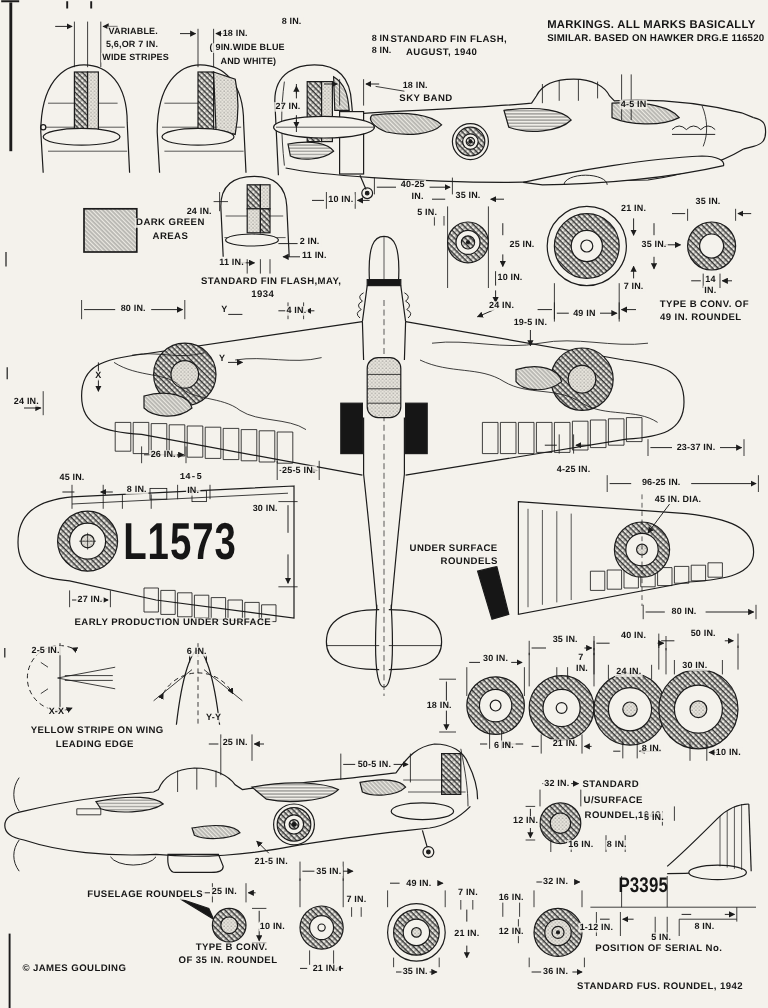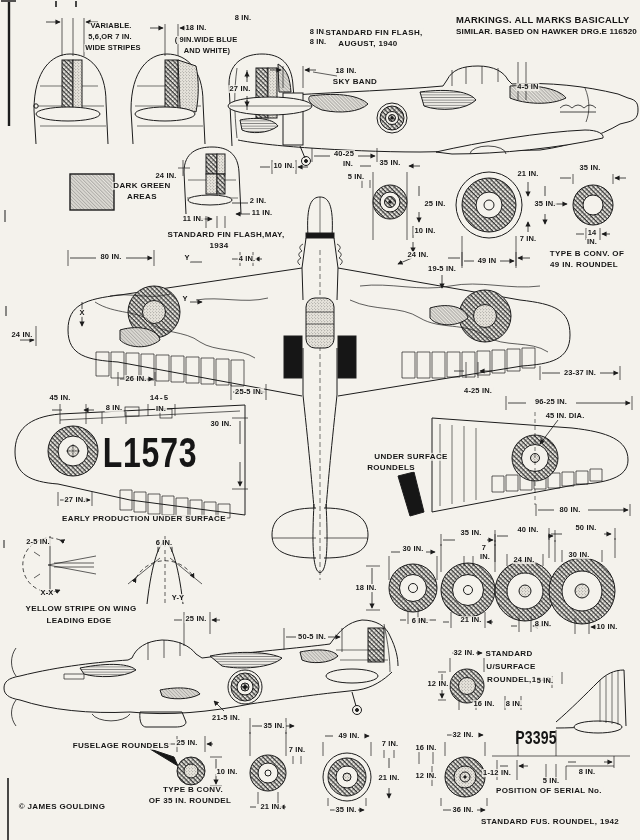--- a/index.html
+++ b/index.html
@@ -512,21 +512,21 @@
       <span class="lbl" style="left: 580px; top: 373px;">23-37 IN.</span>
       <span class="lbl" style="left: 60px; top: 398px; text-align: right;">45 IN.</span>
       <span class="lbl" style="left: 114px; top: 408px;">8 IN.</span>
       <span class="lbl" style="left: 159px; top: 399px; font-family: Liberation Mono, monospace;">14-5</span>
       <span class="lbl" style="left: 161px; top: 409px;">IN.</span>
       <span class="lbl" style="left: 221px; top: 424px;">30 IN.</span>
       <span class="lbl" style="left: 75px; top: 500px;">27 IN.</span>
       <span class="lbl cap" style="left: 144px; top: 519px;">EARLY PRODUCTION UNDER SURFACE</span>
       <span class="lbl" style="left: 551px; top: 402px;">96-25 IN.</span>
       <span class="lbl" style="left: 565px; top: 416px;">45 IN. DIA.</span>
-      <span class="lbl cap" style="left: 411px; top: 457px;">UNDER SURFACE</span>
+      <span class="lbl cap" style="left: 378px; top: 457px;">UNDER SURFACE</span>
       <span class="lbl cap" style="left: 391px; top: 468px;">ROUNDELS</span>
       <span class="lbl" style="left: 570px; top: 510px;">80 IN.</span>
       <span class="lbl" style="left: 38px; top: 542px;">2-5 IN.</span>
       <span class="lbl" style="left: 47px; top: 593px;">X-X</span>
       <span class="lbl" style="left: 164px; top: 543px;">6 IN.</span>
       <span class="lbl" style="left: 178px; top: 598px;">Y-Y</span>
       <span class="lbl cap" style="left: 81px; top: 609px;">YELLOW STRIPE ON WING</span>
       <span class="lbl cap" style="left: 79px; top: 621px; text-align: center;">LEADING EDGE</span>
       <span class="lbl" style="left: 413px; top: 549px;">30 IN.</span>
       <span class="lbl" style="left: 366px; top: 588px;">18 IN.</span>

